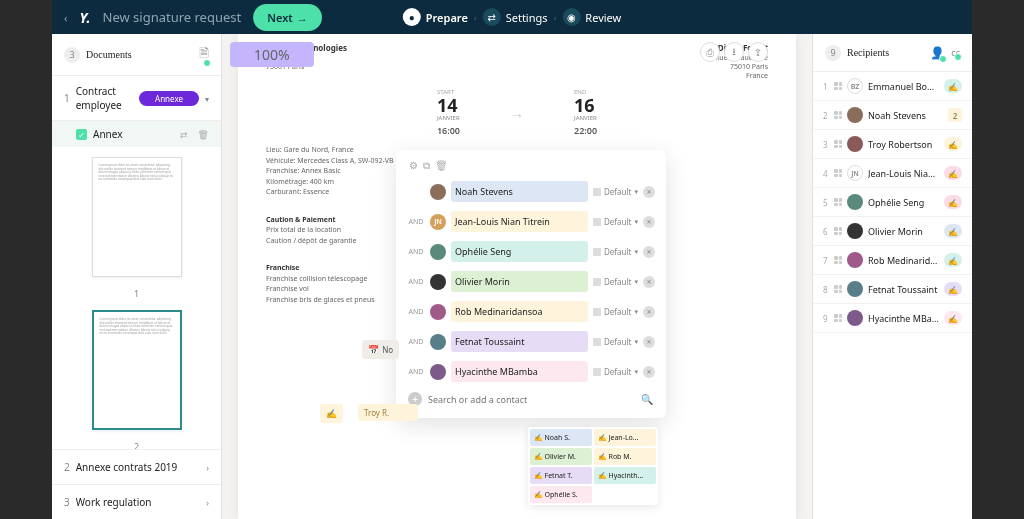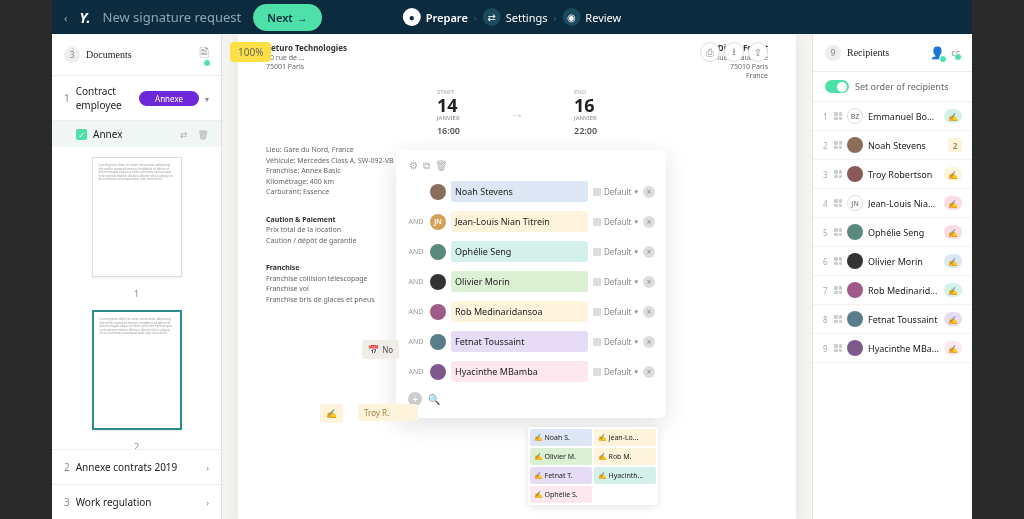--- a/index.html
+++ b/index.html
@@ -29,21 +29,21 @@
 .sub-doc{background:#f0f7f4;padding:6px 12px 6px 24px;display:flex;align-items:center;gap:6px;font-size:10px}
 .sub-doc .chk{width:11px;height:11px;background:#4de0a8;border-radius:2px;display:flex;align-items:center;justify-content:center;color:#fff;font-size:8px}
 .sub-doc .ico{margin-left:auto;color:#aaa;font-size:9px}
 .pagebox{margin:10px auto;width:90px;height:120px;background:#fff;border:1px solid #ddd;box-shadow:0 1px 3px rgba(0,0,0,.08);padding:6px;font-size:3px;color:#999;line-height:1.2;overflow:hidden}
 .pagebox.sel{border:2px solid #2a8c8c}
 .pagelbl{text-align:center;font-size:9px;color:#888;margin-bottom:6px}
 .doc-list-item{padding:10px 12px;border-top:1px solid #eee;display:flex;align-items:center;gap:6px;font-size:10px}
 .doc-list-item .n{color:#888}
 .doc-list-item .chv{margin-left:auto;color:#888;font-size:9px}
 .center{flex:1;position:relative;overflow:hidden}
-.zoom{position:absolute;top:8px;left:8px;font-size:10px;color:#666;background:#fde047;padding:3px 8px;border-radius:4px;z-index:1}
+.zoom{position:absolute;top:8px;left:8px;font-size:14px;color:#666;background:#c4b5fd;padding:3px 24px;border-radius:4px;z-index:1}
 .doc-canvas{background:#fff;margin:0 16px;height:100%;box-shadow:0 2px 12px rgba(0,0,0,.08);padding:8px 28px;position:relative;overflow:hidden}
 .doc-head{display:flex;justify-content:space-between;font-size:7px;color:#666;margin-bottom:6px}
 .doc-head .r{text-align:right}
 .doc-head strong{font-size:8px;color:#333}
 .float-t{position:absolute;top:8px;right:28px;display:flex;gap:4px}
 .float-t span{width:20px;height:20px;border-radius:50%;border:1px solid #ddd;display:flex;align-items:center;justify-content:center;font-size:10px;color:#888;cursor:pointer;background:#fff}
 .dates{display:flex;align-items:center;justify-content:center;gap:50px;margin:8px 0}
 .date{}
 .date .lbl{font-size:6px;color:#aaa;text-transform:uppercase}
 .date .d{font-size:18px;font-weight:bold;line-height:1}
@@ -248,20 +248,21 @@
               <div class="signer">
                 <span class="and-lbl">AND</span>
     <span class="av a7"></span>
     <span class="nm c-lpink">Hyacinthe MBamba</span>
     <span class="def"><span class="grid"></span>Default <span class="chv">▾</span></span>
     <span class="x">×</span>
               </div>
             </div>
           <div class="search-row">
             <span class="plus">+</span>
+            <input placeholder="Search or add a contact" style="">
             <span class="sicon">🔍</span>
           </div>
         </div>
 
         <div class="field-chip" style="top:306px;left:124px">
             <span class="ci">📅</span>
             <span>No</span>
           </div>
         <div class="field-chip troy" style="top:370px;left:82px">
             <span class="ci">✍</span>
@@ -282,24 +283,20 @@
       </div>
     </div>
 
     <div class="sidebar-r">
       <div class="panel-h">
         <span class="num">9</span>
         <h3>Recipients</h3>
         <span class="act">👤<span class="green-dot"></span></span>
         <span class="act" style="font-size:9px">cc<span class="green-dot"></span></span>
       </div>
-      <div class="set-order">
-        <span class="toggle"></span>
-        <span>Set order of recipients</span>
-      </div>
       <div id="recips">
           <div class="recip">
             <span class="n">1</span>
     <span class="gr">
               <span></span>
               <span></span>
               <span></span>
               <span></span>
             </span>
     <span class="av txt">BZ</span>

